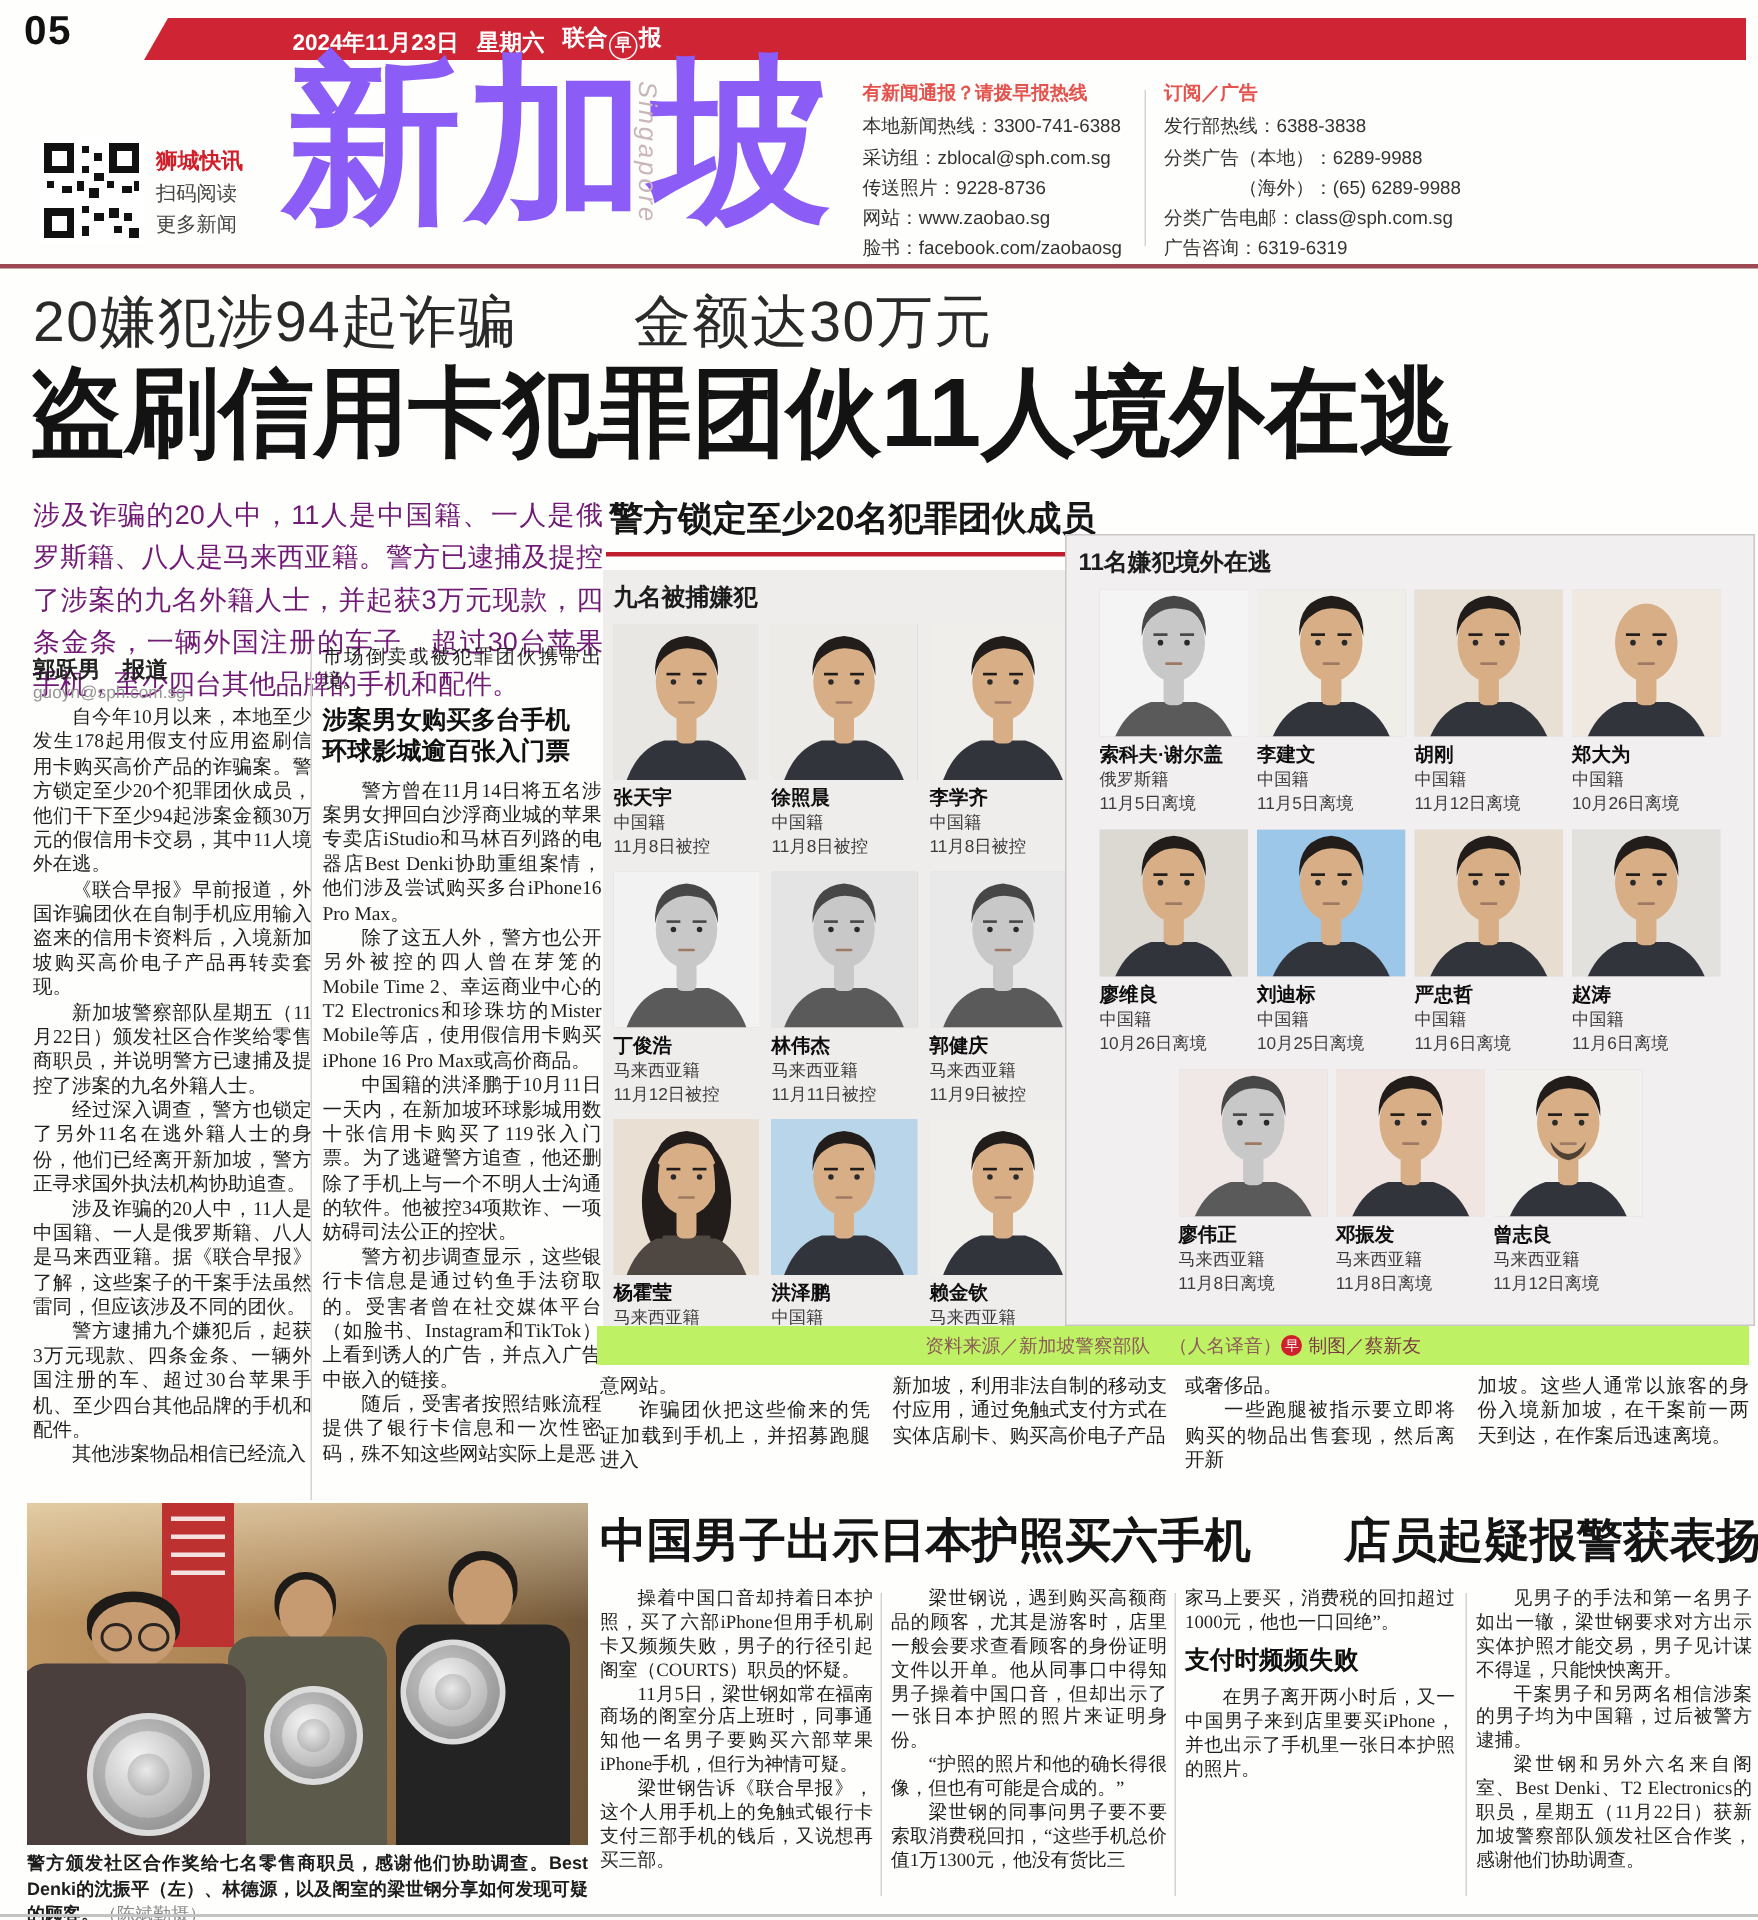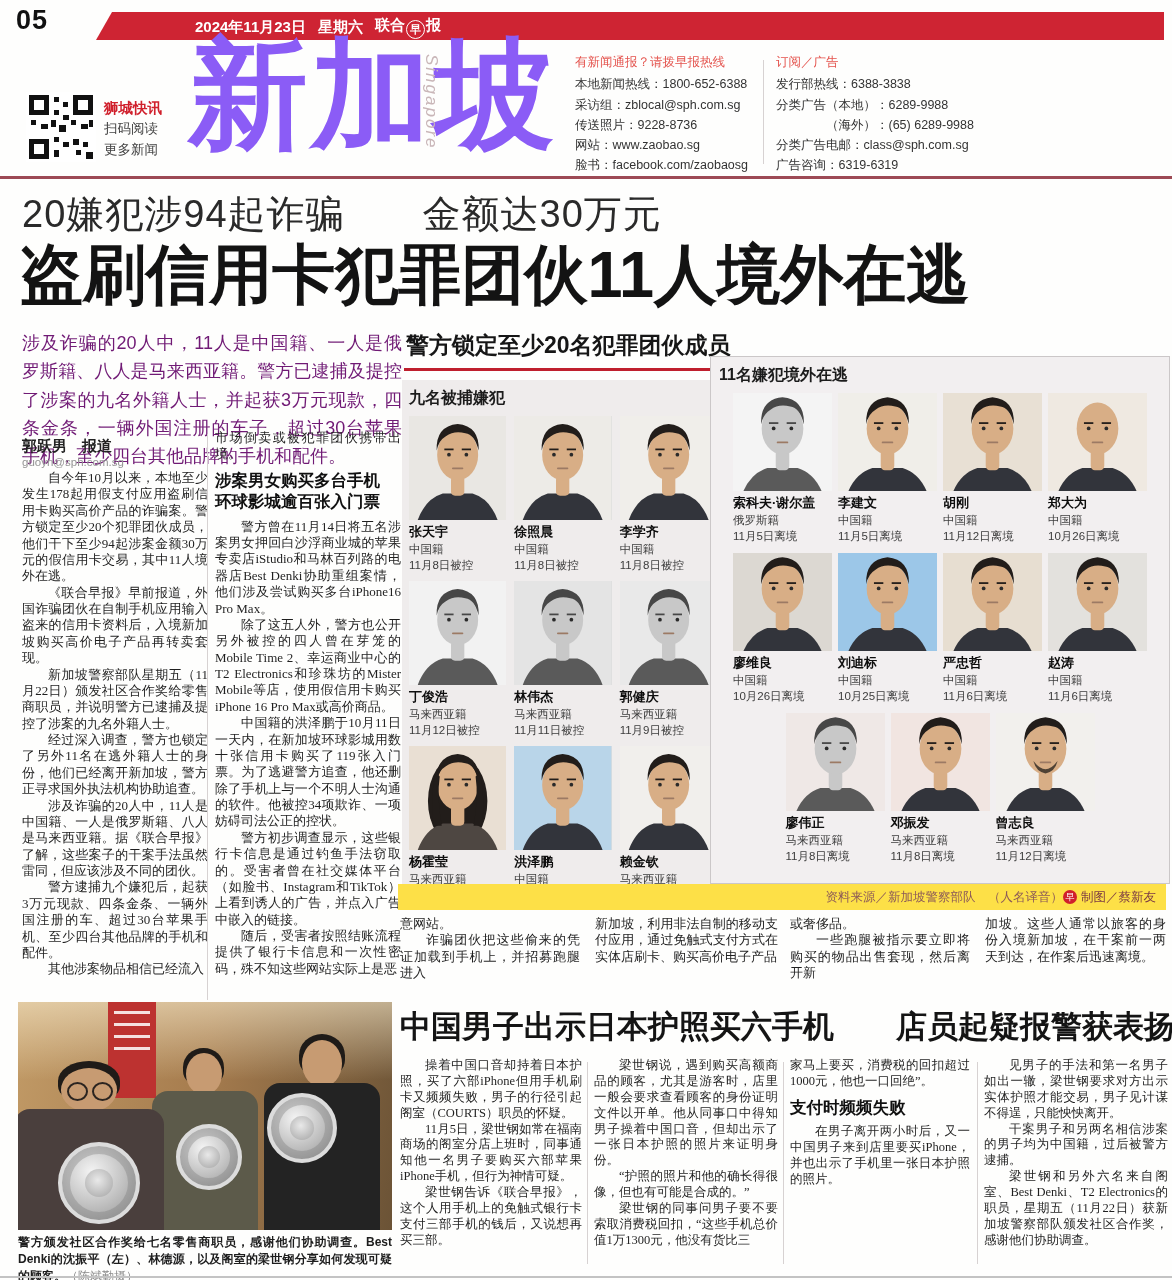--- a/index.html
+++ b/index.html
@@ -20,21 +20,21 @@
   
   .qrbox{left:26px;top:92px;width:70px;height:70px}
   .qrbox svg{width:100%;height:100%}
   .qrlabels{left:104px;top:97px;font-size:13.5px;line-height:1.55;color:#444}
   .qrlabels .t{color:#d0202c;font-weight:bold;font-size:14.5px}
   .bigtitle{left:188px;top:28px;font-size:120px;line-height:1.1;font-weight:900;color:#8b5cf6;
             letter-spacing:3px}
   .sg-vert{left:421px;top:54px;writing-mode:vertical-rl;font-size:17px;letter-spacing:2px;
            color:#c9b6b8;font-style:italic}
   .contact{font-size:12.5px;line-height:1.62;color:#333}
-  .contact .t{color:#e4534d;font-weight:normal;margin-bottom:2px}
+  .contact .t{color:#e4534d;font-weight:bold;margin-bottom:2px}
   .contact-a{left:575px;top:52px;width:185px}
   .contact-b{left:776px;top:52px;width:250px}
   .vdiv{width:1px;background:#d7d2d2}
   .hrule{left:0;right:0;top:176px;height:3px;background:#9d4a55}
 
   
   .kicker{left:22px;top:189px;font-size:38px;font-weight:400;color:#2a2a2a;letter-spacing:1px}
   .headline{left:20px;top:231px;font-size:65px;font-weight:900;color:#131313;
             transform:scaleX(.97);transform-origin:left;white-space:nowrap;letter-spacing:0}
 
@@ -71,22 +71,22 @@
   .cell{margin:0}
   .mug{width:100%;background:#ddd;overflow:hidden}
   .agrid .mug{height:104px}
   .fgrid .cell{width:99px}
   .fgrid .mug{height:98px}
   .mug svg{width:100%;height:100%;display:block}
   .cap b{display:block;font-size:13px;color:#0e0e0e;margin-top:3px;
          font-family:"Liberation Sans",sans-serif}
   .cap span{display:block;font-size:11.5px;color:#3c3c3c;line-height:1.4;
             font-family:"Liberation Sans",sans-serif}
-  .srcstrip{position:absolute;left:0;top:556px;width:100%;height:26px;background:#fde047;
-            display:flex;align-items:center;justify-content:flex-end;box-sizing:border-box;
+  .srcstrip{position:absolute;left:0;top:556px;width:100%;height:26px;background:#bef264;
+            display:flex;align-items:center;justify-content:center;box-sizing:border-box;
             padding:0 10px;font-size:12.5px;font-family:"Liberation Sans",sans-serif}
   .srcstrip .s{color:#8c5a58}
   .credit{color:#7c3b44;display:flex;align-items:center;gap:4px}
   .credit .ico{display:inline-block;width:14px;height:14px;border-radius:50%;background:#d0202c;
                color:#fff;font-size:9px;line-height:14px;text-align:center}
 
   
   .bheadline{left:400px;top:1006px;font-size:31px;font-weight:800;color:#141414;white-space:nowrap}
   .bcol{top:1058px;height:212px}
   #bcol-0{left:400px;width:182px}
@@ -158,21 +158,21 @@
 <div class="abs qrlabels sans">
   <div class="t">狮城快讯</div>
   <div>扫码阅读</div>
   <div>更多新闻</div>
 </div>
 <div class="abs bigtitle sans">新加坡</div>
 <div class="abs sg-vert sans">Singapore</div>
 <div class="abs contact contact-a sans">
   <div class="t">有新闻通报？请拨早报热线</div>
   <div id="hotline-lines">
-      <div>本地新闻热线：1800-652-6388</div>
+      <div>本地新闻热线：3300-741-6388</div>
       <div>采访组：zblocal@sph.com.sg</div>
       <div>传送照片：9228-8736</div>
       <div>网站：www.zaobao.sg</div>
       <div>脸书：facebook.com/zaobaosg</div>
     </div>
 </div>
 <div class="abs vdiv" style="left:763px;top:60px;height:104px"></div>
 <div class="abs contact contact-b sans">
   <div class="t">订阅／广告</div>
   <div id="ads-lines">

